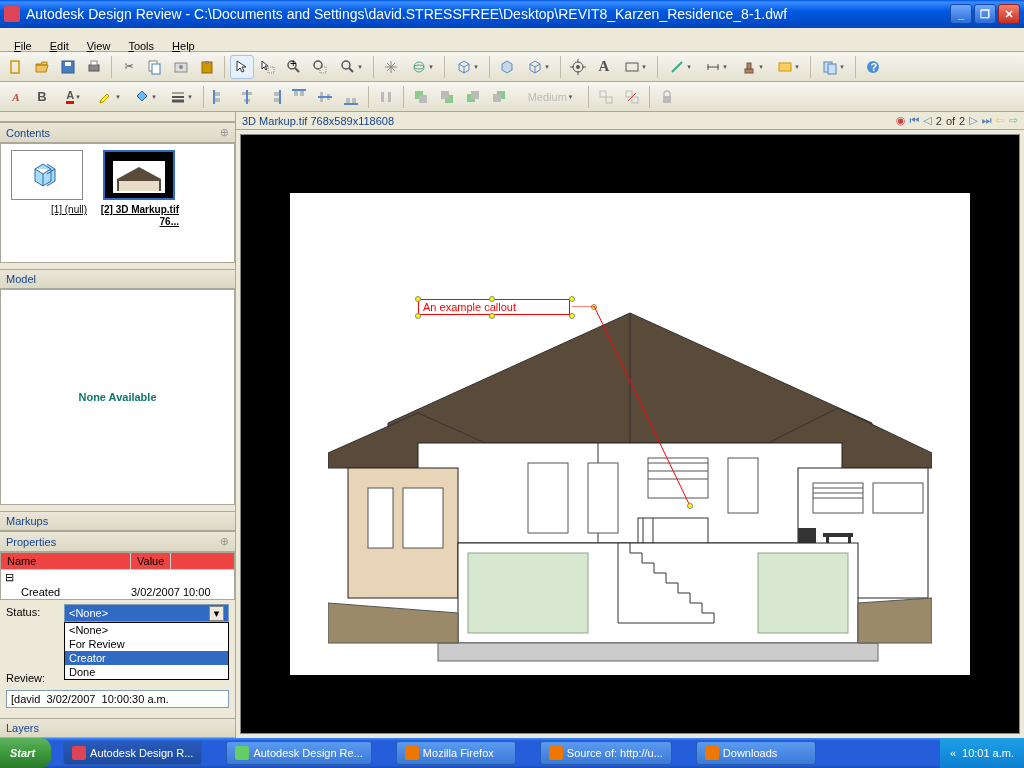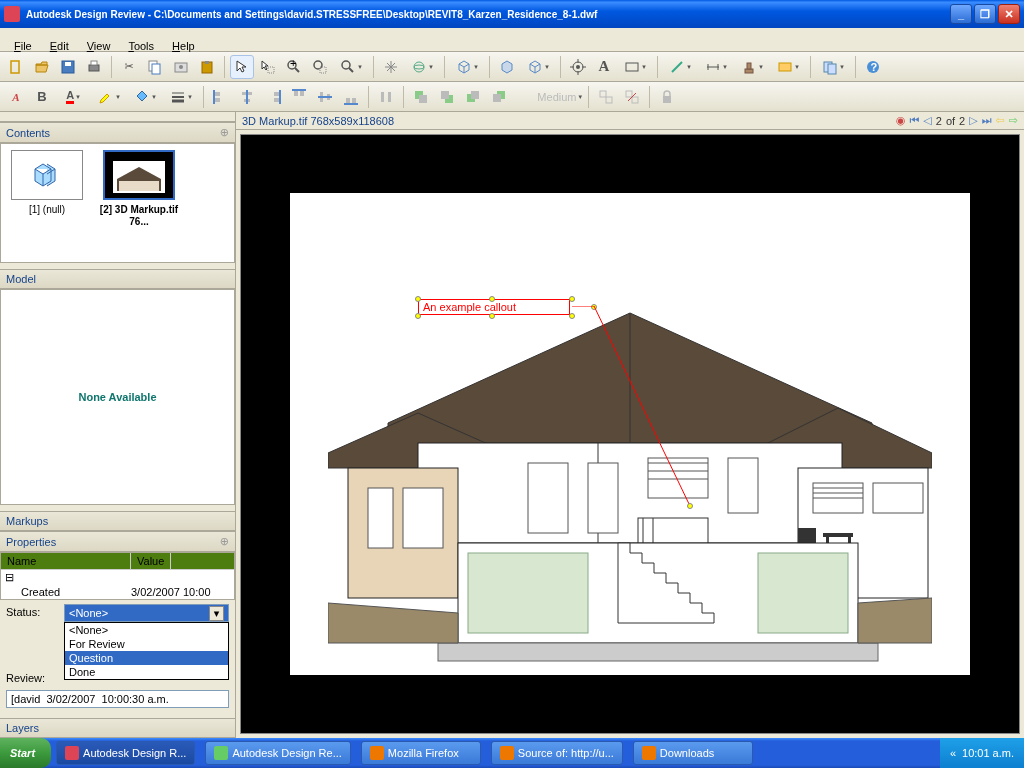--- a/index.html
+++ b/index.html
@@ -1,46 +1,46 @@
 <!DOCTYPE html>
 <html><head>
 <meta charset="utf-8">
 <style>
 * { box-sizing: border-box; margin: 0; padding: 0; font-family: Tahoma, sans-serif; font-size: 11px; }
 body { width: 1024px; height: 768px; overflow: hidden; background: #ece9d8; display: flex; flex-direction: column; }
 .titlebar { background: linear-gradient(to bottom, #0058e0 0%, #3a8cff 8%, #0058e0 40%, #0046c0 100%); height: 28px; display: flex; align-items: center; padding: 0 4px; color: white; }
 .titlebar .app-icon { width: 16px; height: 16px; background: #d45; border-radius: 2px; margin-right: 6px; }
-.titlebar .title { flex: 1; font-weight: bold; font-size: 10px; }
+.titlebar .title { flex: 1; font-weight: normal; font-size: 14px; }
 .titlebar .winbtns { display: flex; gap: 2px; }
 .winbtn { width: 22px; height: 20px; background: linear-gradient(#6fa8ff,#2b6dd4); border: 1px solid #1a4aa0; border-radius: 3px; color: white; text-align: center; line-height: 18px; font-weight: bold; cursor: pointer; }
 .winbtn.close { background: linear-gradient(#f08070,#c83020); border-color: #a02010; }
 .menubar { background: #ece9d8; height: 24px; display: flex; align-items: center; padding: 0 6px; gap: 2px; border-bottom: 1px solid #aca899; }
 .menuitem { padding: 3px 8px; cursor: pointer; margin-top: 12px; }
 .toolbar { background: linear-gradient(#f7f6f0,#e4e1cf); height: 30px; display: flex; align-items: center; padding: 0 4px; gap: 2px; border-bottom: 1px solid #aca899; }
 .tbtn { width: 24px; height: 24px; display: flex; align-items: center; justify-content: center; border: 1px solid transparent; border-radius: 3px; cursor: pointer; color: #555; }
 .tbtn svg { width: 16px; height: 16px; }
 .tbsep { width: 1px; height: 22px; background: #c0bba8; margin: 0 3px; }
 .tbtn.drop::after { content:"▾"; font-size:7px; margin-left:2px; color:#555; }
 .tbtn.drop { width: 34px; }
 .tbtn.disabled { color: #bbb; }
 .body { flex: 1; display: flex; overflow: hidden; }
 .sidebar { width: 236px; background: #ece9d8; border-right: 1px solid #aca899; display: flex; flex-direction: column; }
 .panel-head { background: linear-gradient(#eae7d8,#dcd8c4); border: 1px solid #aca899; border-left:none; border-right:none; padding: 3px 6px; color: #15428b; font-weight: normal; display:flex; align-items:center; }
 .panel-head .chev { margin-left:auto; color:#999; }
 .contents-body { background: white; border: 1px solid #aca899; margin: 0; padding: 6px; height: 120px; display:flex; gap:12px; }
-.thumb { width: 80px; text-align:center; cursor:pointer; }
+.thumb { width: 80px; text-align:right; cursor:pointer;text-decoration:underline; }
 .thumb .tile { width:72px; height:50px; background:white; border:1px solid #888; display:flex; align-items:center; justify-content:center; margin:0 auto 4px; }
 .thumb .tile.blue svg { width:36px; height:28px; }
 .thumb .tile.selected { border:2px solid #316ac5; }
 .thumb .tile.img { background:#000; }
 .thumb .tile.img svg { width: 64px; height: 44px; }
 .thumb .cap { font-size:10px; line-height:12px; word-break:break-word; }
 .model-body { background:white; border:1px solid #aca899; flex:1; display:flex; align-items:center; justify-content:center; color:#0f766e; font-weight:bold; font-size:13px; min-height: 150px; }
 .props { background:white; border:1px solid #aca899; font-size:11px; }
-.props-header { display:flex; background:#4d7c0f; border-bottom:1px solid #ccc;align-items:flex-end; }
+.props-header { display:flex; background:#ef4444; border-bottom:1px solid #ccc;align-items:flex-end; }
 .props-header div { padding:2px 6px; border-right:1px solid #ccc; }
 .props-header div:first-child { width:130px; }
 .props-row { display:flex; padding:1px 6px; }
 .props-row .k { width:124px; padding-left:14px; }
 .status-area { padding:4px 6px; background:#ece9d8; }
 .status-row { display:flex; align-items:flex-start; gap:8px; margin-bottom:6px; }
 .status-row label { width:50px; padding-top:2px; }
 .combo { flex:1; position:relative; }
 .combo-display { border:1px solid #7f9db9; background:#316ac5; color:white; padding:1px 4px; height:18px; display:flex; align-items:center; }
 .combo-display .arrow { margin-left:auto; background:#ece9d8; color:black; width:15px; height:15px; text-align:center; line-height:13px; border:1px solid #888; }
@@ -52,21 +52,21 @@
 .canvas-header { background:#ece9d8; border-bottom:1px solid #aca899; padding:2px 6px; display:flex; align-items:center; color:#15428b; gap:6px; }
 .nav-icons { margin-left:auto; display:flex; align-items:center; gap:4px; }
 .nav-icons span { cursor:pointer; color:#507dc0; }
 .canvas { flex:1; background:#000; margin:4px; display:flex; align-items:center; justify-content:center; position:relative; border:1px solid #888; }
 .paper { width:680px; height:482px; background:white; position:relative; }
 .drawing { position:absolute; left:38px; top:110px; width:604px; height:370px; }
 .callout-box { position:absolute; left:128px; top:106px; width:152px; height:16px; background:white; border:1px solid red; color:red; padding:0 4px; font-size:10px; display:flex; align-items:center; }
 .handle { position:absolute; width:6px; height:6px; background:yellow; border:1px solid #888; border-radius:50%; }
 .taskbar { height:30px; background:linear-gradient(#3a8cff,#245edb 10%,#245edb 90%,#1a4ab8); display:flex; align-items:center; }
 .start { height:30px; padding:0 16px 0 10px; background:linear-gradient(#5fb35f,#3c9a3c 50%,#2a7a2a); color:white; font-weight:bold; font-style:italic; font-size:14px; display:flex; align-items:center; border-radius:0 10px 10px 0; cursor:pointer; }
-.task { height:24px; margin:0 5px; background:linear-gradient(#5a9aee,#3a7ad8); border:1px solid #2a5ab0; border-radius:3px; color:white; padding:0 8px; display:flex; align-items:center; gap:4px; cursor:pointer; font-size:11px; min-width:120px; max-width:160px; overflow:hidden; white-space:nowrap; }
+.task { height:24px; margin:0 12px; background:linear-gradient(#5a9aee,#3a7ad8); border:1px solid #2a5ab0; border-radius:3px; color:white; padding:0 8px; display:flex; align-items:center; gap:4px; cursor:pointer; font-size:11px; min-width:120px; max-width:160px; overflow:hidden; white-space:nowrap; }
 .task.active { background:linear-gradient(#2a5ab8,#1a4aa0); }
 .task .ico { width:14px; height:14px; background:#eee; border-radius:2px; flex-shrink:0; }
 .tray { margin-left:auto; background:linear-gradient(#1fa0e8,#0d7fd0); height:30px; display:flex; align-items:center; padding:0 10px; color:white; gap:6px; }
 .underline-first::first-letter { text-decoration: underline; }
 </style>
 </head>
 <body>
 
 <div class="titlebar">
   <div class="app-icon"></div>
@@ -337,21 +337,21 @@
         <rect x="2" y="5" width="8" height="8" fill="#8c8"></rect>
         <rect x="6" y="2" width="8" height="8" fill="#bbb"></rect>
       </svg>
     </div>
   <div class="tbtn disabled">
       <svg viewBox="0 0 16 16">
         <rect x="6" y="2" width="8" height="8" fill="#8c8"></rect>
         <rect x="2" y="5" width="8" height="8" fill="#bbb"></rect>
       </svg>
     </div>
-  <div class="tbtn drop disabled" style="width:70px;justify-content:flex-end;padding-left:4px">
+  <div class="tbtn drop disabled" style="width:70px;justify-content:center;padding-left:4px">
       <span>Medium</span>
     </div>
   <div class="tbsep"></div>
   <div class="tbtn disabled">
       <svg viewBox="0 0 16 16">
         <rect x="2" y="2" width="6" height="6" fill="none" stroke="#bbb"></rect>
         <rect x="8" y="8" width="6" height="6" fill="none" stroke="#bbb"></rect>
       </svg>
     </div>
   <div class="tbtn disabled">
@@ -429,21 +429,21 @@
       <div class="status-row">
         <label>Status:</label>
         <div class="combo">
           <div class="combo-display">
               <span>&lt;None&gt;</span>
               <span class="arrow">▾</span>
             </div>
           <div class="combo-list">
             <div>&lt;None&gt;</div>
             <div>For Review</div>
-            <div class="sel">Question</div>
+            <div class="sel">Creator</div>
             <div>Done</div>
           </div>
         </div>
       </div>
       <div style="height:42px"></div>
       <div class="status-row">
         <label>Review:</label>
       </div>
       <input class="history-input" readonly="" value="[david  3/02/2007  10:00:30 a.m." style="">
     </div>

